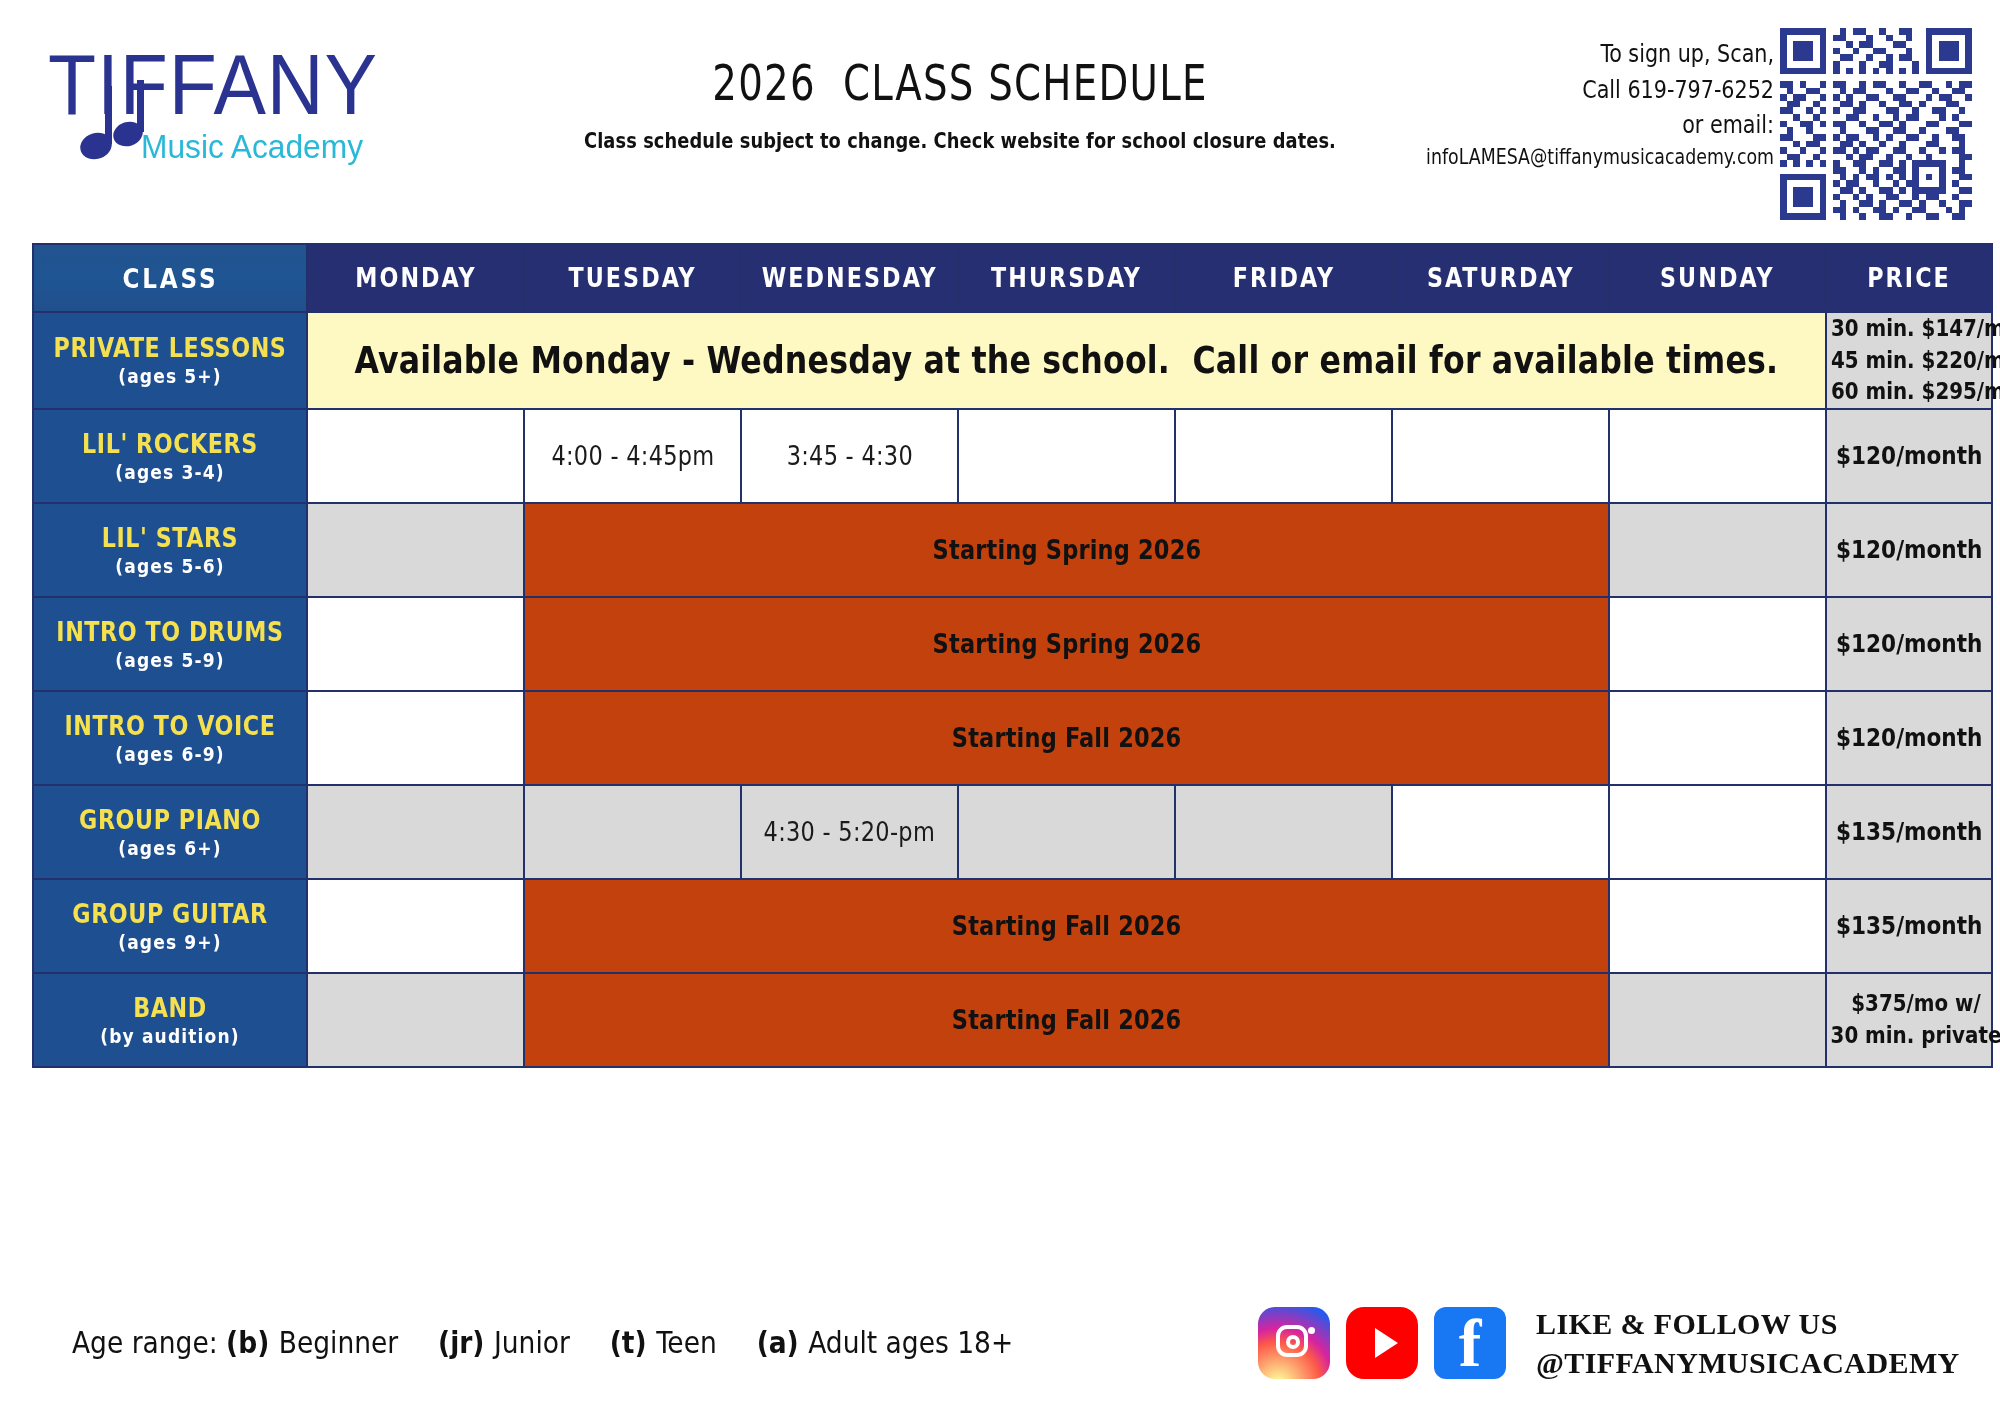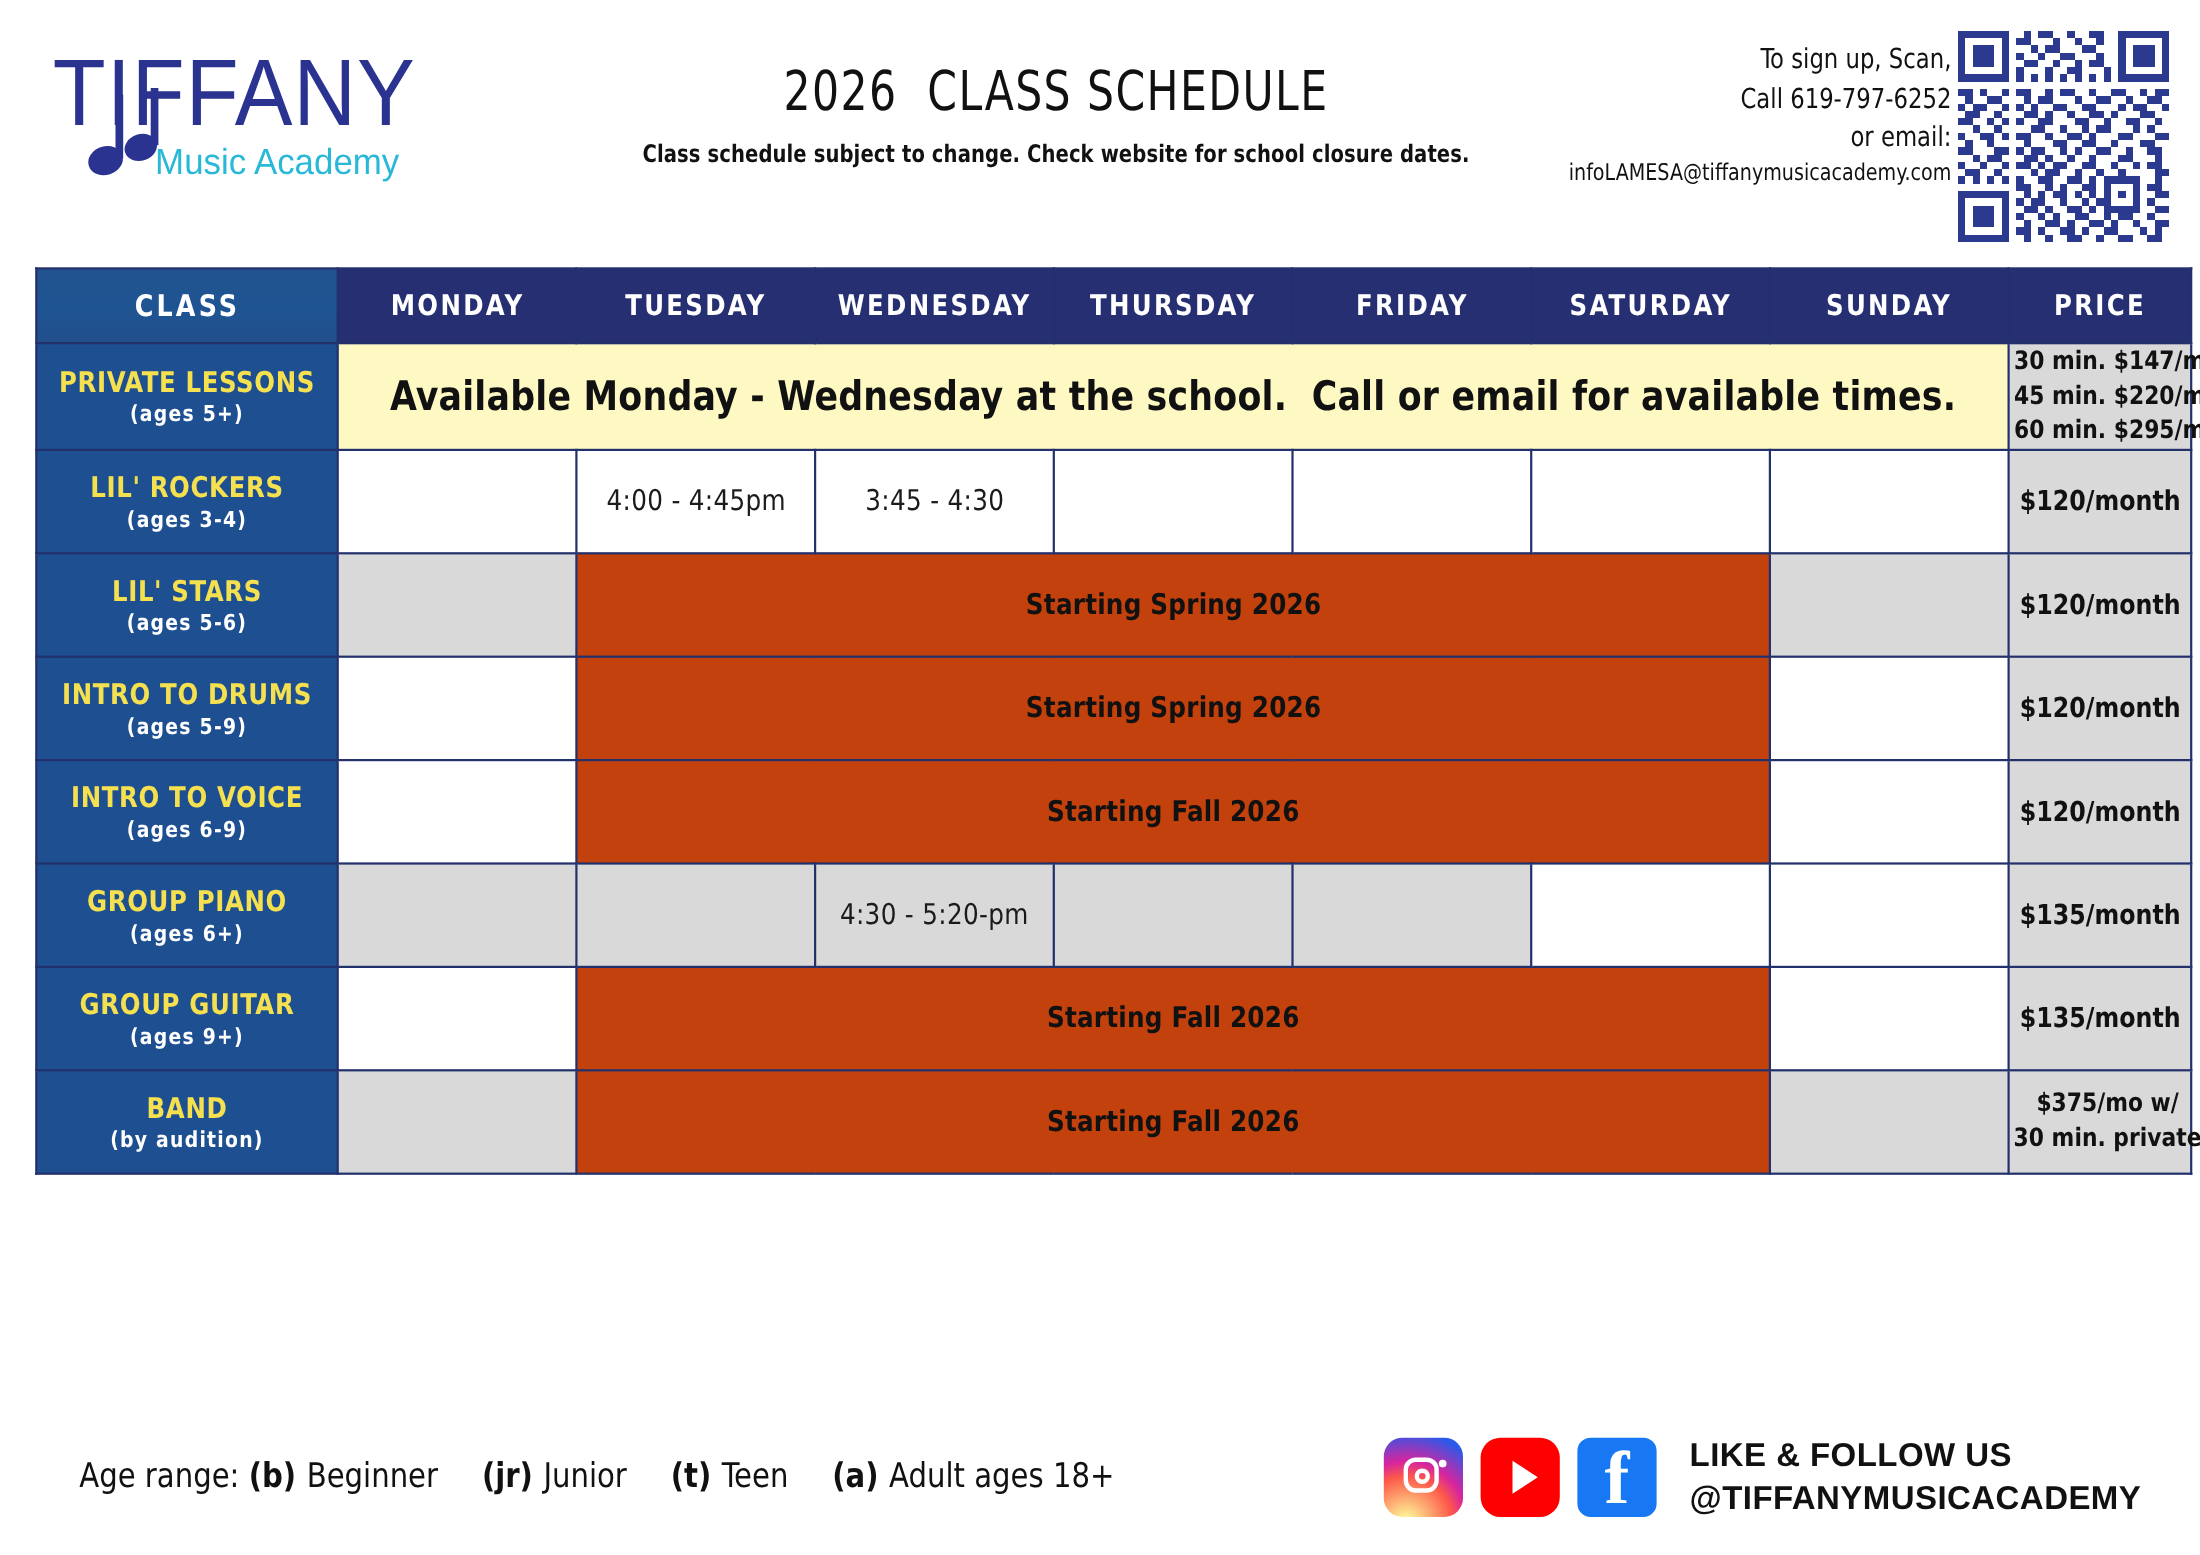--- a/index.html
+++ b/index.html
@@ -133,21 +133,21 @@
   }
   .ig .ring{position:absolute;left:18px;top:18px;width:32px;height:32px;border:4px solid #fff;border-radius:11px;box-sizing:border-box;}
   .ig .dot-c{position:absolute;left:28px;top:28px;width:14px;height:14px;border:4px solid #fff;border-radius:50%;box-sizing:border-box;}
   .ig .dot-s{position:absolute;left:50px;top:20px;width:7px;height:7px;background:#fff;border-radius:50%;}
   .yt{background:#ff0000;border-radius:18px;}
   .yt .play{position:absolute;left:29px;top:21px;width:0;height:0;border-left:23px solid #fff;border-top:15px solid transparent;border-bottom:15px solid transparent;}
   .fb{background:#1877f2;border-radius:12px;overflow:hidden;}
   .fb .f{position:absolute;left:0;top:0;width:72px;height:72px;color:#fff;font-family:"Liberation Serif",serif;font-weight:bold;font-size:68px;line-height:72px;text-align:center;}
   .follow{
     margin-left:14px;
-    font-family:Liberation Sans, sans-serif;
+    font-family:Liberation Serif, serif;
     font-weight:bold;font-size:30px;color:#111;line-height:1.3;letter-spacing:.4px;
   }
 </style>
 </head>
 <body>
 
 <div class="page">
 
   <div class="header">
 

